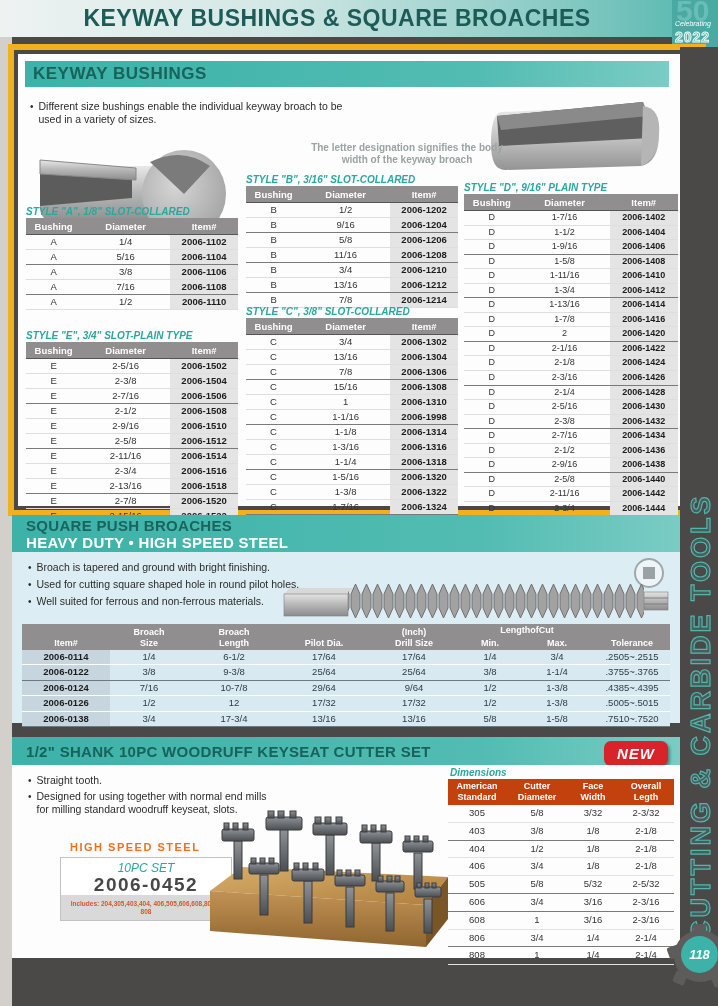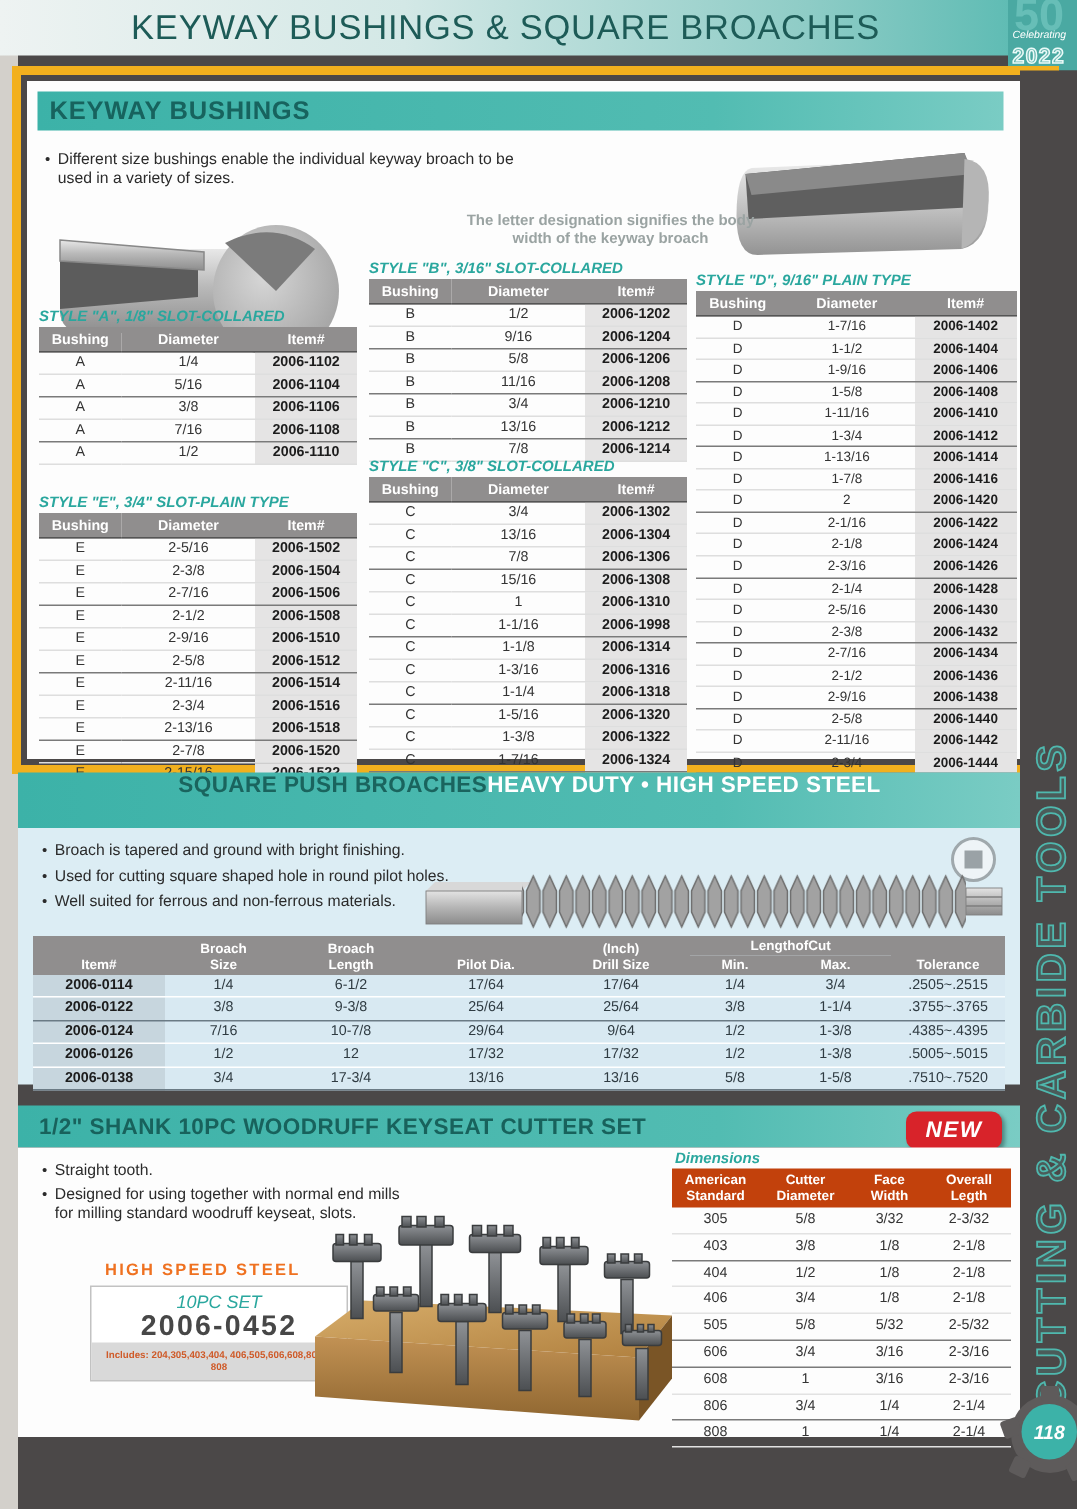--- a/index.html
+++ b/index.html
@@ -7,21 +7,21 @@
     width:718px;height:1006px;position:relative;overflow:hidden;
     background:#4b4848;font-family:"Liberation Sans",sans-serif;
     -webkit-font-smoothing:antialiased;
   }
   .abs{position:absolute;}
   
   #left-strip{left:0;top:0;width:12px;height:1006px;background:#d3d0cb;}
   #top-header{left:0;top:0;width:674px;height:37px;
     background:linear-gradient(90deg,#eef3f2 0%,#d3e8e6 40%,#8eccc6 80%,#5fbcb4 100%);
     display:flex;align-items:center;justify-content:center;}
-  #top-header .t{color:#1d5b57;font-weight:normal;font-size:23px;letter-spacing:.5px;white-space:nowrap;}
+  #top-header .t{color:#1d5b57;font-weight:bold;font-size:23px;letter-spacing:.5px;white-space:nowrap;}
   #celebrate{left:672px;top:0;width:59px;height:47px;background:#4aa9a2;overflow:hidden;}
   #celebrate .fifty{position:absolute;left:4px;top:-6px;font-size:30px;font-weight:bold;color:#7fd0c9;opacity:.55;}
   #celebrate .c1{position:absolute;left:3px;top:20px;font-size:7px;color:#fff;font-style:italic;}
   #celebrate .c2{position:absolute;left:3px;top:29px;font-size:14px;font-weight:bold;color:rgba(255,255,255,.15);
     -webkit-text-stroke:1px #eafaf8;letter-spacing:1px;}
   
   #highlight-box{left:8px;top:44px;width:678px;height:452px;border:6px solid #f2b01e;background:#4b4848;padding:4px;}
   #keyway-panel{position:relative;width:100%;height:100%;background:#fdfdfd;}
   .section-bar{background:linear-gradient(90deg,#3cb2a8 0%,#52bcb2 70%,#7accc4 100%);}
   #keyway-bar{position:absolute;left:7px;top:7px;width:644px;height:26px;display:flex;align-items:center;}
@@ -40,21 +40,21 @@
   .btable th{background:#908e8e;color:#fff;font-size:9.5px;font-weight:bold;height:14px;}
   .btable td{font-size:9.5px;color:#333;text-align:center;height:12px;line-height:12px;
     border-bottom:1px solid #dedede;white-space:nowrap;}
   .btable td:last-child{background:#e5e4e4;font-weight:bold;color:#1c1c1c;}
   .btable thead tr{border-bottom:1.5px solid #555;}
   .g2 tbody tr:nth-child(2n) td{border-bottom:1px solid #7a7a7a;}
   .g3 tbody tr:nth-child(3n) td{border-bottom:1px solid #7a7a7a;}
   .dense td{height:11.55px !important;line-height:11.55px !important;font-size:9px !important;}
   .col-bush{width:26%;} .col-diam{width:42%;} .col-item{width:32%;}
   
-  #broach-bar{left:12px;top:515px;width:668px;height:37px;display:flex;flex-direction:row;justify-content:center;padding-left:14px;box-sizing:border-box;}
+  #broach-bar{left:12px;top:515px;width:668px;height:37px;display:flex;flex-direction:column;justify-content:center;padding-left:14px;box-sizing:border-box;}
   #broach-bar .l1{color:#1a645e;font-weight:bold;font-size:15px;line-height:17px;letter-spacing:.3px;}
   #broach-bar .l2{color:#fff;font-weight:bold;font-size:15px;line-height:17px;letter-spacing:.3px;}
   #broach-body{left:12px;top:552px;width:668px;height:171px;background:#dcedf4;}
   #broach-bullets{position:absolute;left:16px;top:9px;width:330px;display:flex;flex-direction:column;gap:4px;}
   #profile-icon{position:absolute;right:16px;top:6px;width:26px;height:26px;border:2px solid #9fa8ac;border-radius:50%;
     display:flex;align-items:center;justify-content:center;background:#eef4f7;}
   #profile-icon .sq{width:12px;height:12px;background:#9aa2a6;}
   table.ptable{border-collapse:collapse;table-layout:fixed;position:absolute;left:10px;top:72px;width:648px;}
   .ptable th{background:#908e8e;color:#fff;font-size:9px;font-weight:bold;line-height:11px;padding:1px 0;vertical-align:bottom;}
   .ptable th.sp{vertical-align:bottom;}

